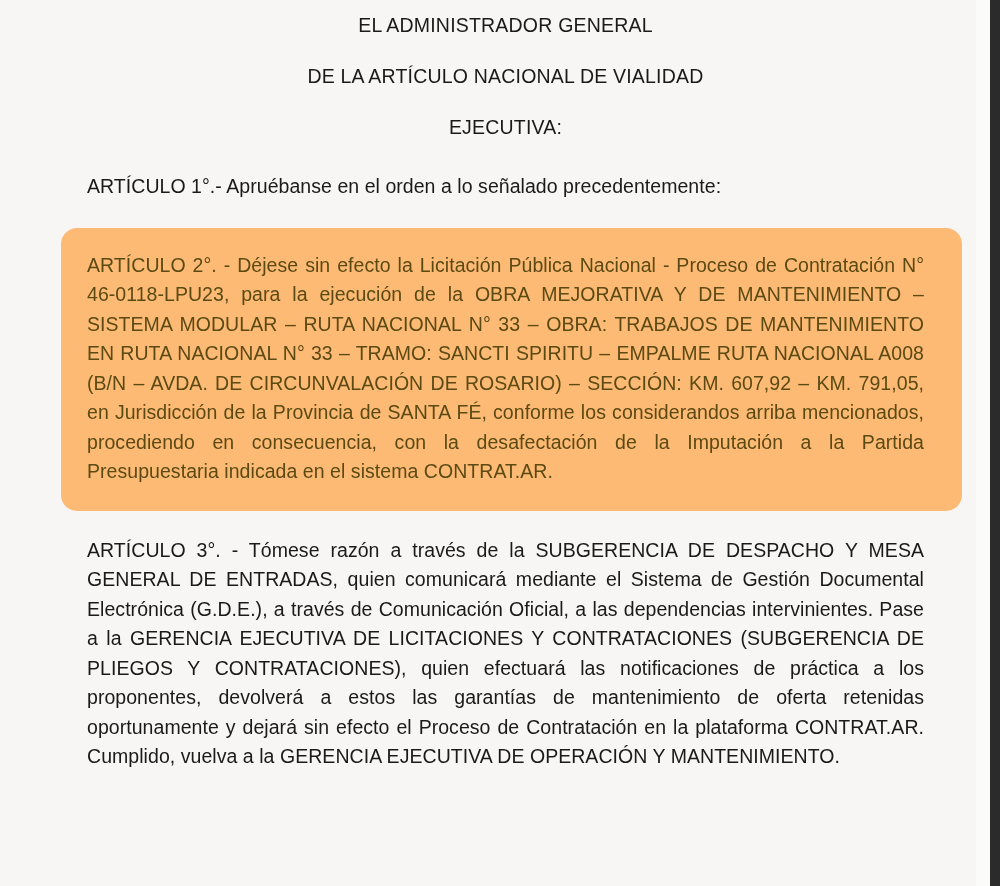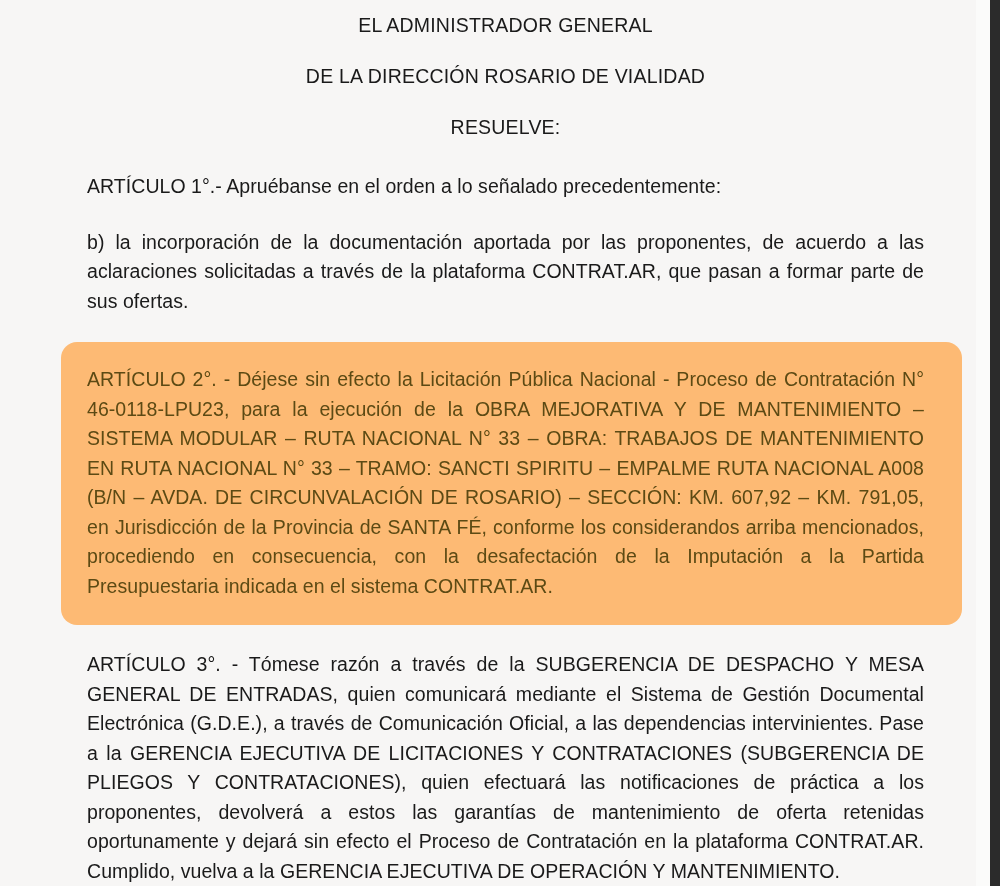--- a/index.html
+++ b/index.html
@@ -93,28 +93,27 @@
 </style>
 </head>
 <body>
 
 <div id="page">
 
   <div id="content">
 
     <div class="heading-block">
       <div class="heading-line l1">EL ADMINISTRADOR GENERAL</div>
-      <div class="heading-line l2">DE LA DIRECCIÓN ROSARIO DE VIALIDAD</div>
-      <div class="heading-line l3">RESUELVE:</div>
+      <div class="heading-line l2">DE LA ARTÍCULO NACIONAL DE VIALIDAD</div>
+      <div class="heading-line l3">EJECUTIVA:</div>
     </div>
 
     <p id="art1" class="body-par">ARTÍCULO 1°.- Apruébanse en el orden a lo señalado precedentemente:</p>
 
 
-    <p id="item-b" class="body-par">b) la incorporación de la documentación aportada por las proponentes, de acuerdo a las aclaraciones solicitadas a través de la plataforma CONTRAT.AR, que pasan a formar parte de sus ofertas.</p>
 
     <div id="highlight-wrap">
       <p class="body-par">ARTÍCULO 2°. -  Déjese sin efecto la Licitación Pública Nacional - Proceso de Contratación N° 46-0118-LPU23, para la ejecución de la OBRA MEJORATIVA Y DE MANTENIMIENTO – SISTEMA MODULAR – RUTA NACIONAL N° 33 – OBRA: TRABAJOS DE MANTENIMIENTO EN RUTA NACIONAL N° 33 – TRAMO: SANCTI SPIRITU – EMPALME RUTA NACIONAL A008 (B/N – AVDA. DE CIRCUNVALACIÓN DE ROSARIO) – SECCIÓN: KM. 607,92 – KM. 791,05, en Jurisdicción de la Provincia de SANTA FÉ, conforme los considerandos arriba mencionados, procediendo en consecuencia, con la desafectación de la Imputación a la Partida Presupuestaria indicada en el sistema CONTRAT.AR.</p>
     </div>
 
     <p id="art3" class="body-par">ARTÍCULO 3°. - Tómese razón a través de la SUBGERENCIA DE DESPACHO Y MESA GENERAL DE ENTRADAS, quien comunicará mediante el Sistema de Gestión Documental Electrónica (G.D.E.), a través de Comunicación Oficial, a las dependencias intervinientes. Pase a la GERENCIA EJECUTIVA DE LICITACIONES Y CONTRATACIONES (SUBGERENCIA DE PLIEGOS Y CONTRATACIONES), quien efectuará las notificaciones de práctica a los proponentes, devolverá a estos las garantías de mantenimiento de oferta retenidas oportunamente y dejará sin efecto el Proceso de Contratación en la plataforma CONTRAT.AR. Cumplido, vuelva a la GERENCIA EJECUTIVA DE OPERACIÓN Y MANTENIMIENTO.</p>
 
   </div>
 
   <div id="right-edge-gutter"></div>

